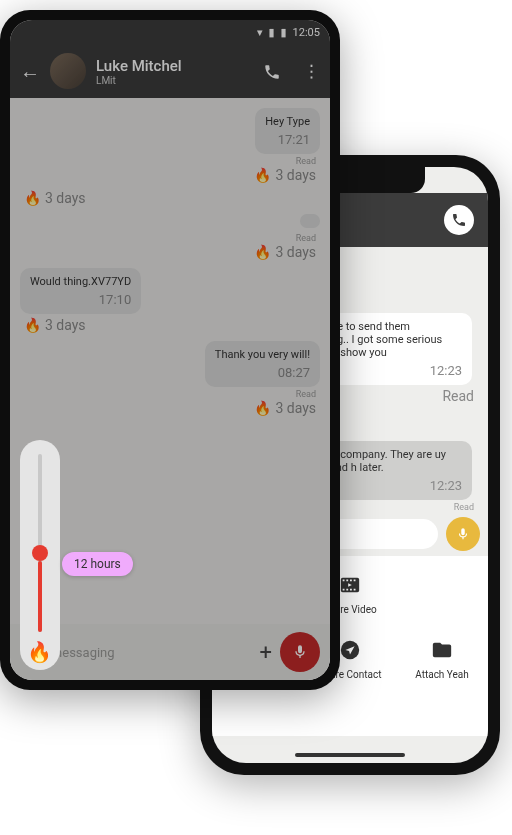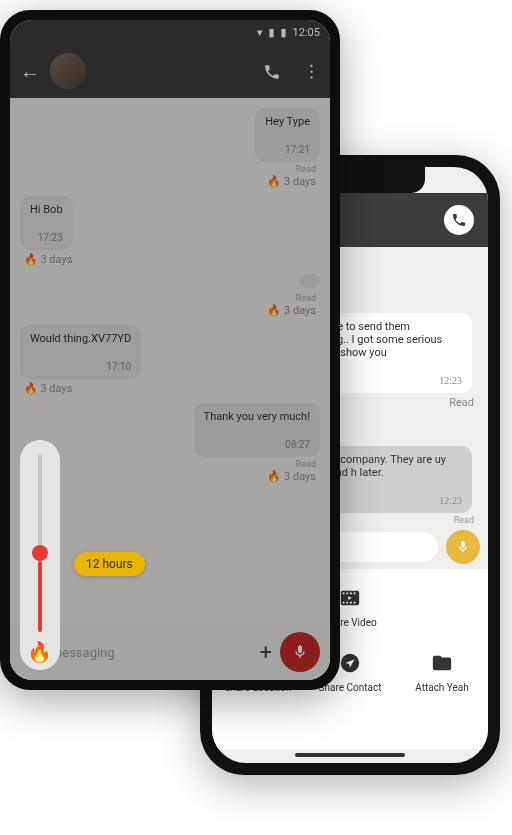--- a/index.html
+++ b/index.html
@@ -98,23 +98,23 @@
   display: inline-block;
   max-width: 210px;
   padding: 7px 10px;
   border-radius: 10px;
   background: #dadada;
   text-align: left;
   position: relative;
 }
 .bubble.in { background: #dadada; }
 .bubble.out { background: #d8d8d8; }
-.bubble .time { font-size: 10px; color: #888; margin-top: 16px; text-align: right; }
+.bubble .time { font-size: 13px; color: #888; margin-top: 4px; text-align: right; }
 .read-lbl { font-size: 9px; color: #999; padding-right: 14px; text-align: right; }
-.burn-row { font-size: 11px; color: #888; padding: 1px 14px 6px; }
+.burn-row { font-size: 14px; color: #888; padding: 1px 14px 6px; }
 .burn-row.out { text-align: right; }
 .flame-mini { color: #c44; }
 
 .input-bar-a {
   position: absolute; left: 0; right: 0; bottom: 0;
   height: 56px; background: #e3e3e1;
   display: flex; align-items: center; gap: 8px;
   padding: 0 10px;
 }
 .input-field-a {
@@ -162,23 +162,23 @@
   width: 16px; height: 16px;
   background: #e53b30;
   border-radius: 50%;
 }
 .slider-flame {
   margin-top: 8px;
   font-size: 20px;
 }
 .slider-label {
   position: absolute;
-  left: 64px;
+  left: 52px;
   bottom: 104px;
-  background: #eab308;
+  background: #f0abfc;
   border-radius: 14px;
   padding: 5px 12px;
   font-size: 12px;
   color: #333;
   box-shadow: 0 1px 4px rgba(0,0,0,.2);
   z-index: 11;
 }
 
 
 .header-b {
@@ -216,21 +216,21 @@
   background: #d6d6d4;
   padding: 5px 10px;
   border-radius: 6px;
   font-size: 10px;
   color: #444;
   margin: 4px 0 4px 0;
 }
 
 .chat-b .bubble { background: #fff; border: 0; max-width: 250px;}
 .chat-b .bubble.in  { background: #fff; }
-.chat-b .bubble .time { color: #888; font-family: Liberation Serif, serif; }
+.chat-b .bubble .time { color: #888; }
 .chat-b .read-lbl { color: #999; }
 .chat-b .burn-row { color: #888;}
 
 .gray-pill { background: #cfcfcd; padding: 4px 7px; border-radius: 5px; display:inline-block; font-size: 11px;}
 
 .input-bar-b {
   height: 44px;
   display: flex;
   align-items: center;
   padding: 0 8px;
@@ -378,40 +378,43 @@
     <div class="status-bar">
       <span>▾</span>
       <span>▮</span>
       <span>▮</span>
       <span>12:05</span>
     </div>
 
     <div class="header-a">
       <span class="back-arrow">←</span>
       <div class="avatar"></div>
+      <div>
+        <div class="contact-name">Luke Mitchel</div>
+        <div class="contact-sub">LMit</div>
+      </div>
       <div class="header-actions">
         <span><svg width="18" height="18" viewBox="0 0 24 24">
               <path fill="#fff" d="M6.6 10.8c1.4 2.8 3.8 5.1 6.6 6.6l2.2-2.2c.3-.3.7-.4 1-.2 1.1.4 2.4.6 3.6.6.6 0 1 .4 1 1V20c0 .6-.4 1-1 1C10.6 21 3 13.4 3 4c0-.6.4-1 1-1h3.4c.6 0 1 .4 1 1 0 1.2.2 2.5.6 3.6.1.3 0 .8-.2 1L6.6 10.8z"></path>
             </svg></span>
         <span>⋮</span>
       </div>
     </div>
 
     <div class="chat-a" id="chat-a">
         <div class="msg-row out"><div class="bubble out"><div>Hey Type</div><div class="time">17:21</div></div></div>
         <div class="read-lbl">Read</div>
         <div class="burn-row out"><span class="flame-mini">🔥</span> 3 days</div>
-        <div class="msg-row in"><div class="bubble in"><div>Hi Bob</div><div class="time">17:23</div></div></div>
         <div class="burn-row in"><span class="flame-mini">🔥</span> 3 days</div>
         <div class="msg-row out"><div class="bubble out"></div></div>
         <div class="read-lbl">Read</div>
         <div class="burn-row out"><span class="flame-mini">🔥</span> 3 days</div>
         <div class="msg-row in"><div class="bubble in"><div>Would thing.XV77YD</div><div class="time">17:10</div></div></div>
         <div class="burn-row in"><span class="flame-mini">🔥</span> 3 days</div>
-        <div class="msg-row out"><div class="bubble out"><div>Thank you very much!</div><div class="time">08:27</div></div></div>
+        <div class="msg-row out"><div class="bubble out"><div>Thank you very will!</div><div class="time">08:27</div></div></div>
         <div class="read-lbl">Read</div>
         <div class="burn-row out"><span class="flame-mini">🔥</span> 3 days</div>
       </div>
 
     <div class="input-bar-a">
       <div class="input-field-a">Type messaging</div>
       <span class="plus-btn">+</span>
       <div class="mic-btn">
         <svg width="16" height="16" viewBox="0 0 24 24">
             <path fill="#fff" d="M12 14a3 3 0 003-3V5a3 3 0 00-6 0v6a3 3 0 003 3zm5-3a5 5 0 01-10 0H5a7 7 0 006 6.9V21h2v-3.1A7 7 0 0019 11h-2z"></path>

